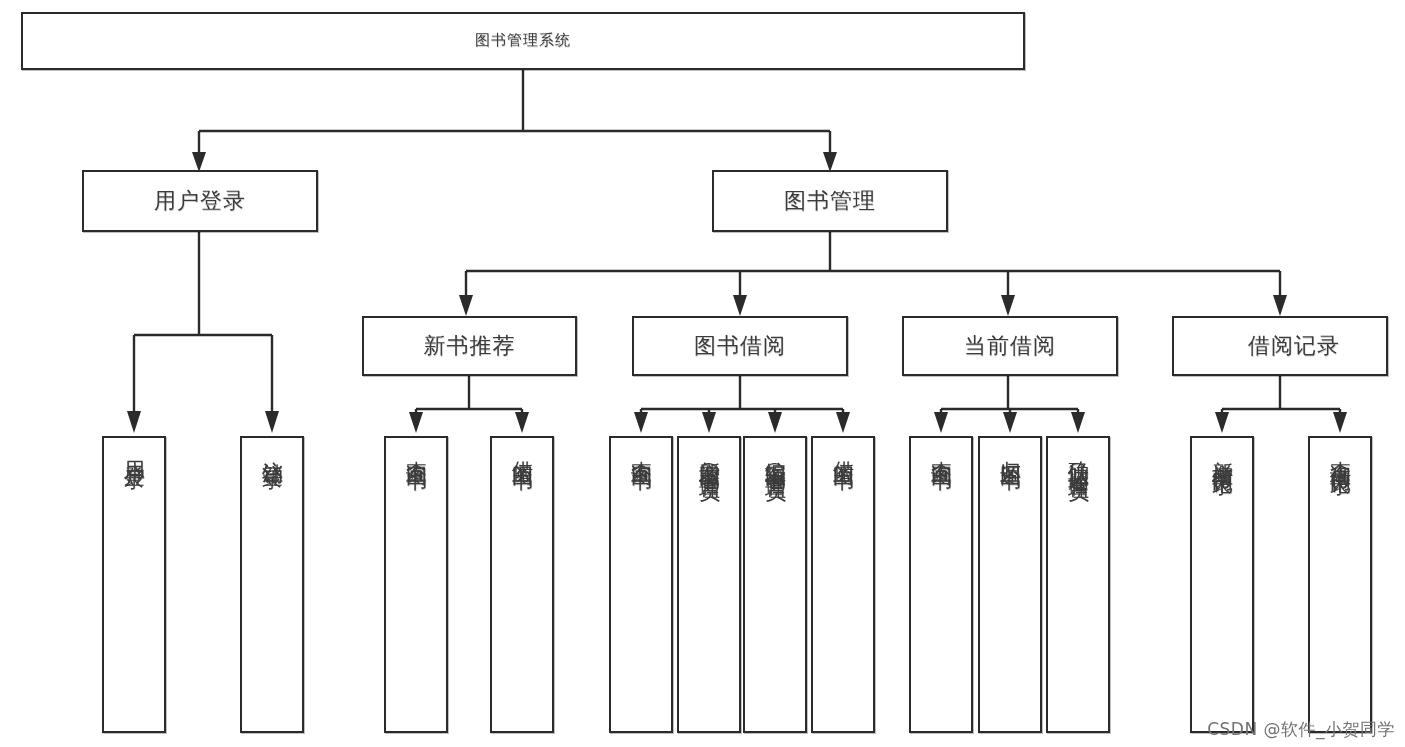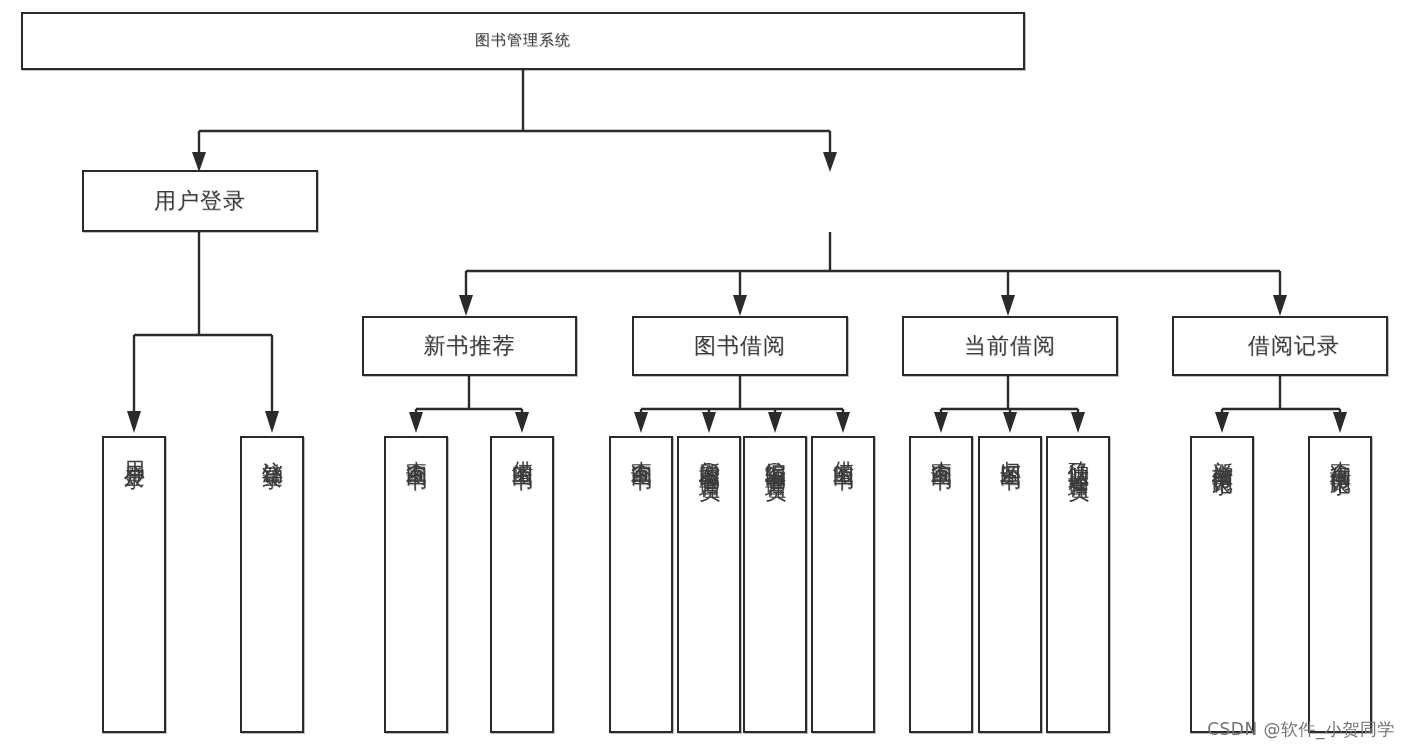--- a/index.html
+++ b/index.html
@@ -155,20 +155,23 @@
   </svg>
 
   <div class="node level-0" style="left:21px; top:12px; width:1004px; height:58px;">
     <span class="node-label">图书管理系统</span>
   </div>
 
   <div class="node level-1" style="left:82px; top:170px; width:236px; height:62px;">
     <span class="node-label">用户登录</span>
   </div>
 
+  <div class="node level-1" style="left:712px; top:170px; width:236px; height:62px;">
+    <span class="node-label">图书管理</span>
+  </div>
 
   <div class="node level-2" style="left:362px; top:316px; width:215px; height:60px;">
     <span class="node-label">新书推荐</span>
   </div>
 
   <div class="node level-2" style="left:632px; top:316px; width:216px; height:60px;">
     <span class="node-label">图书借阅</span>
   </div>
 
   <div class="node level-2" style="left:902px; top:316px; width:216px; height:60px;">

